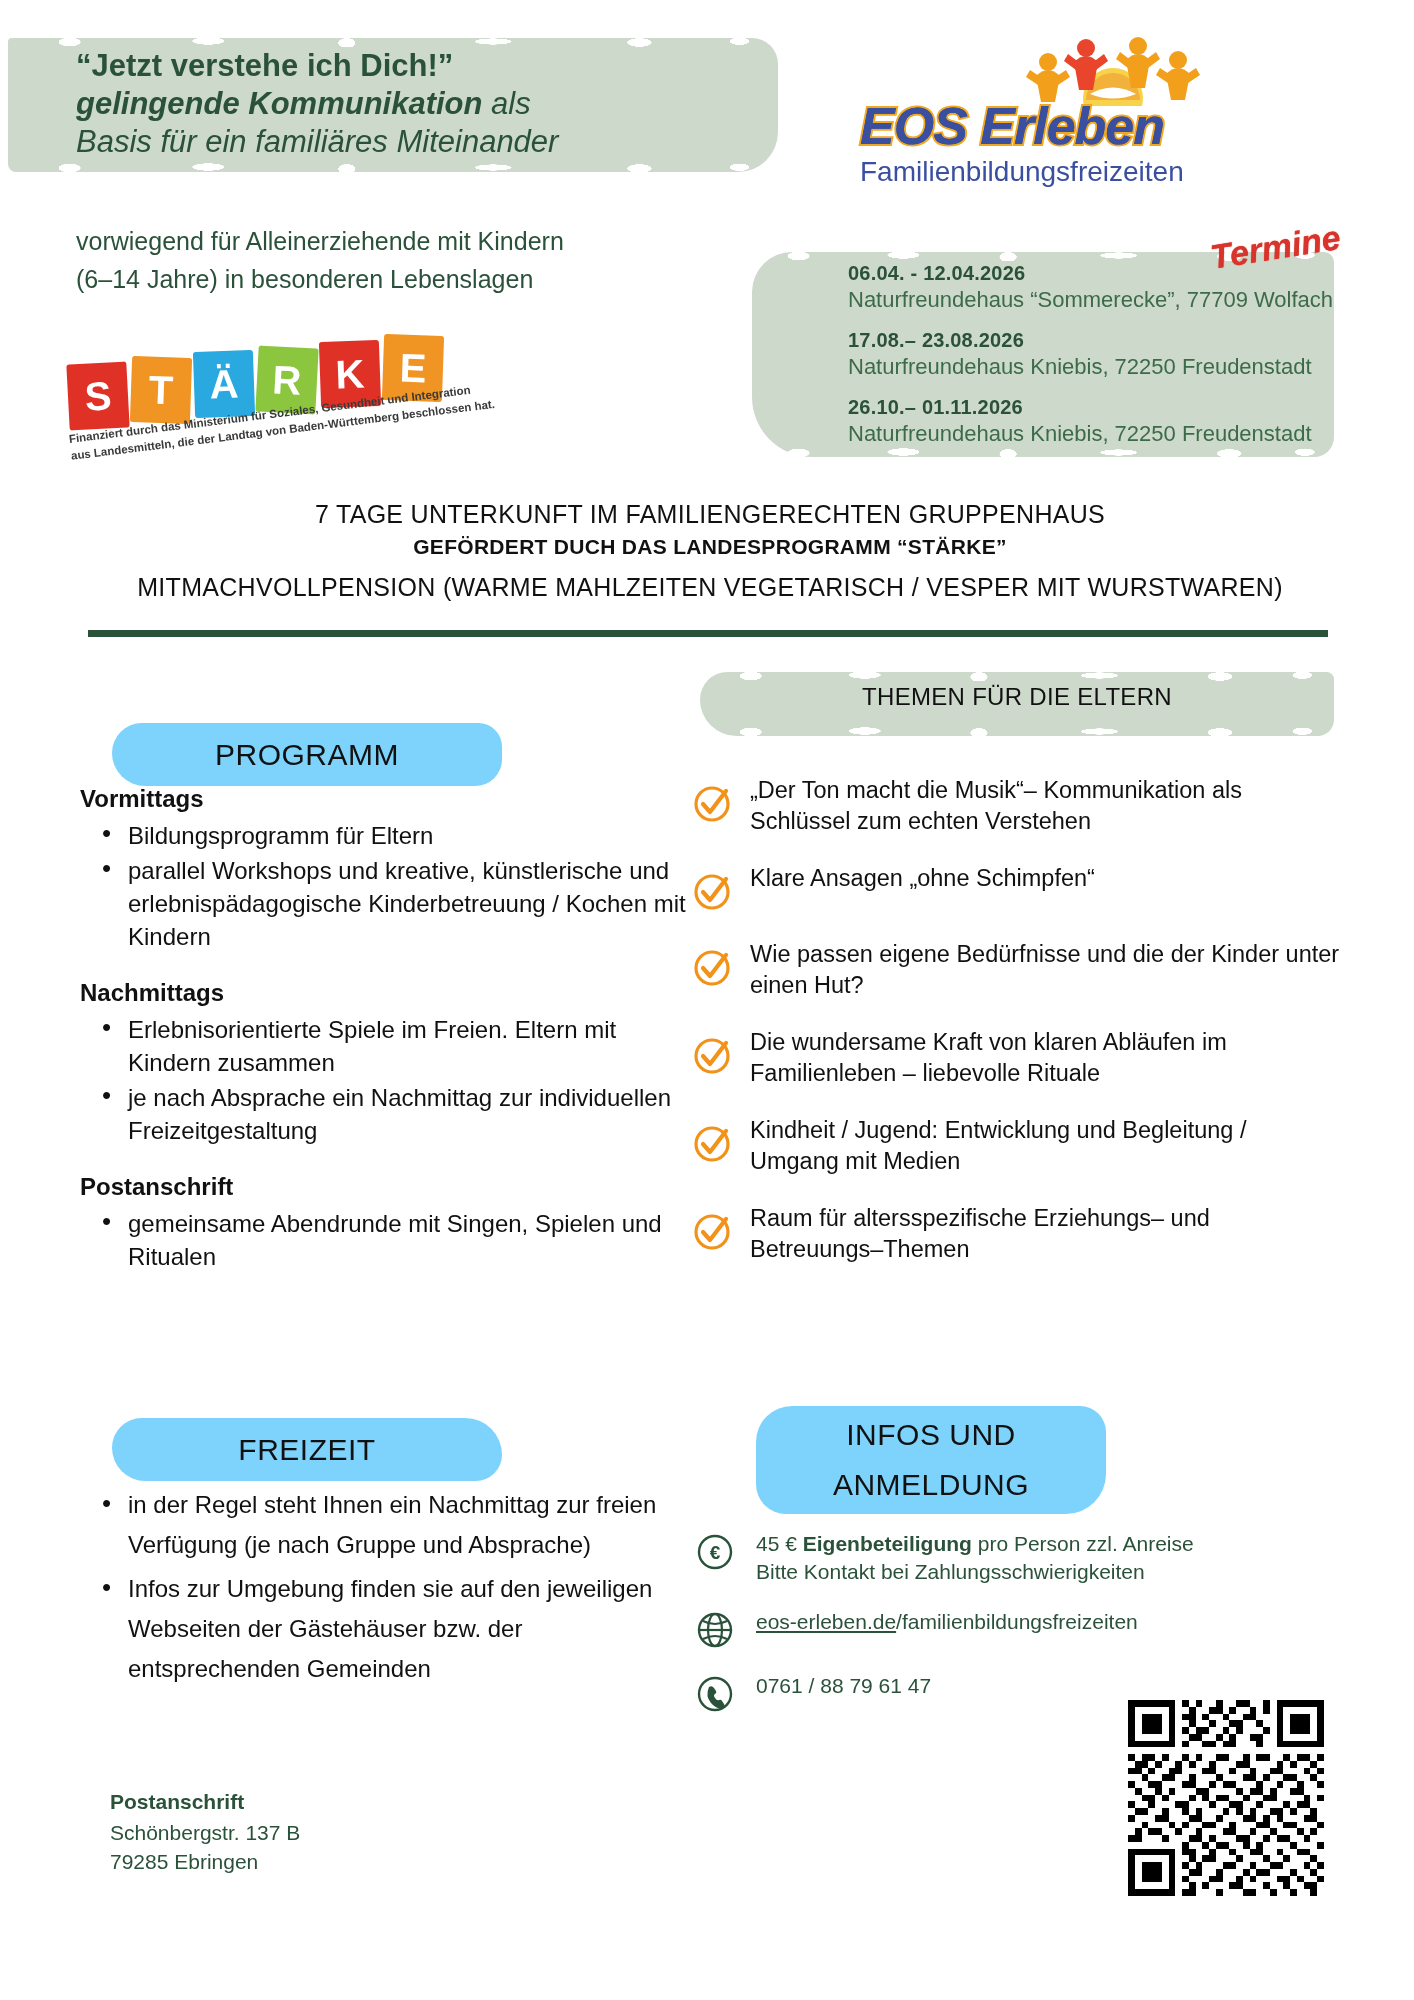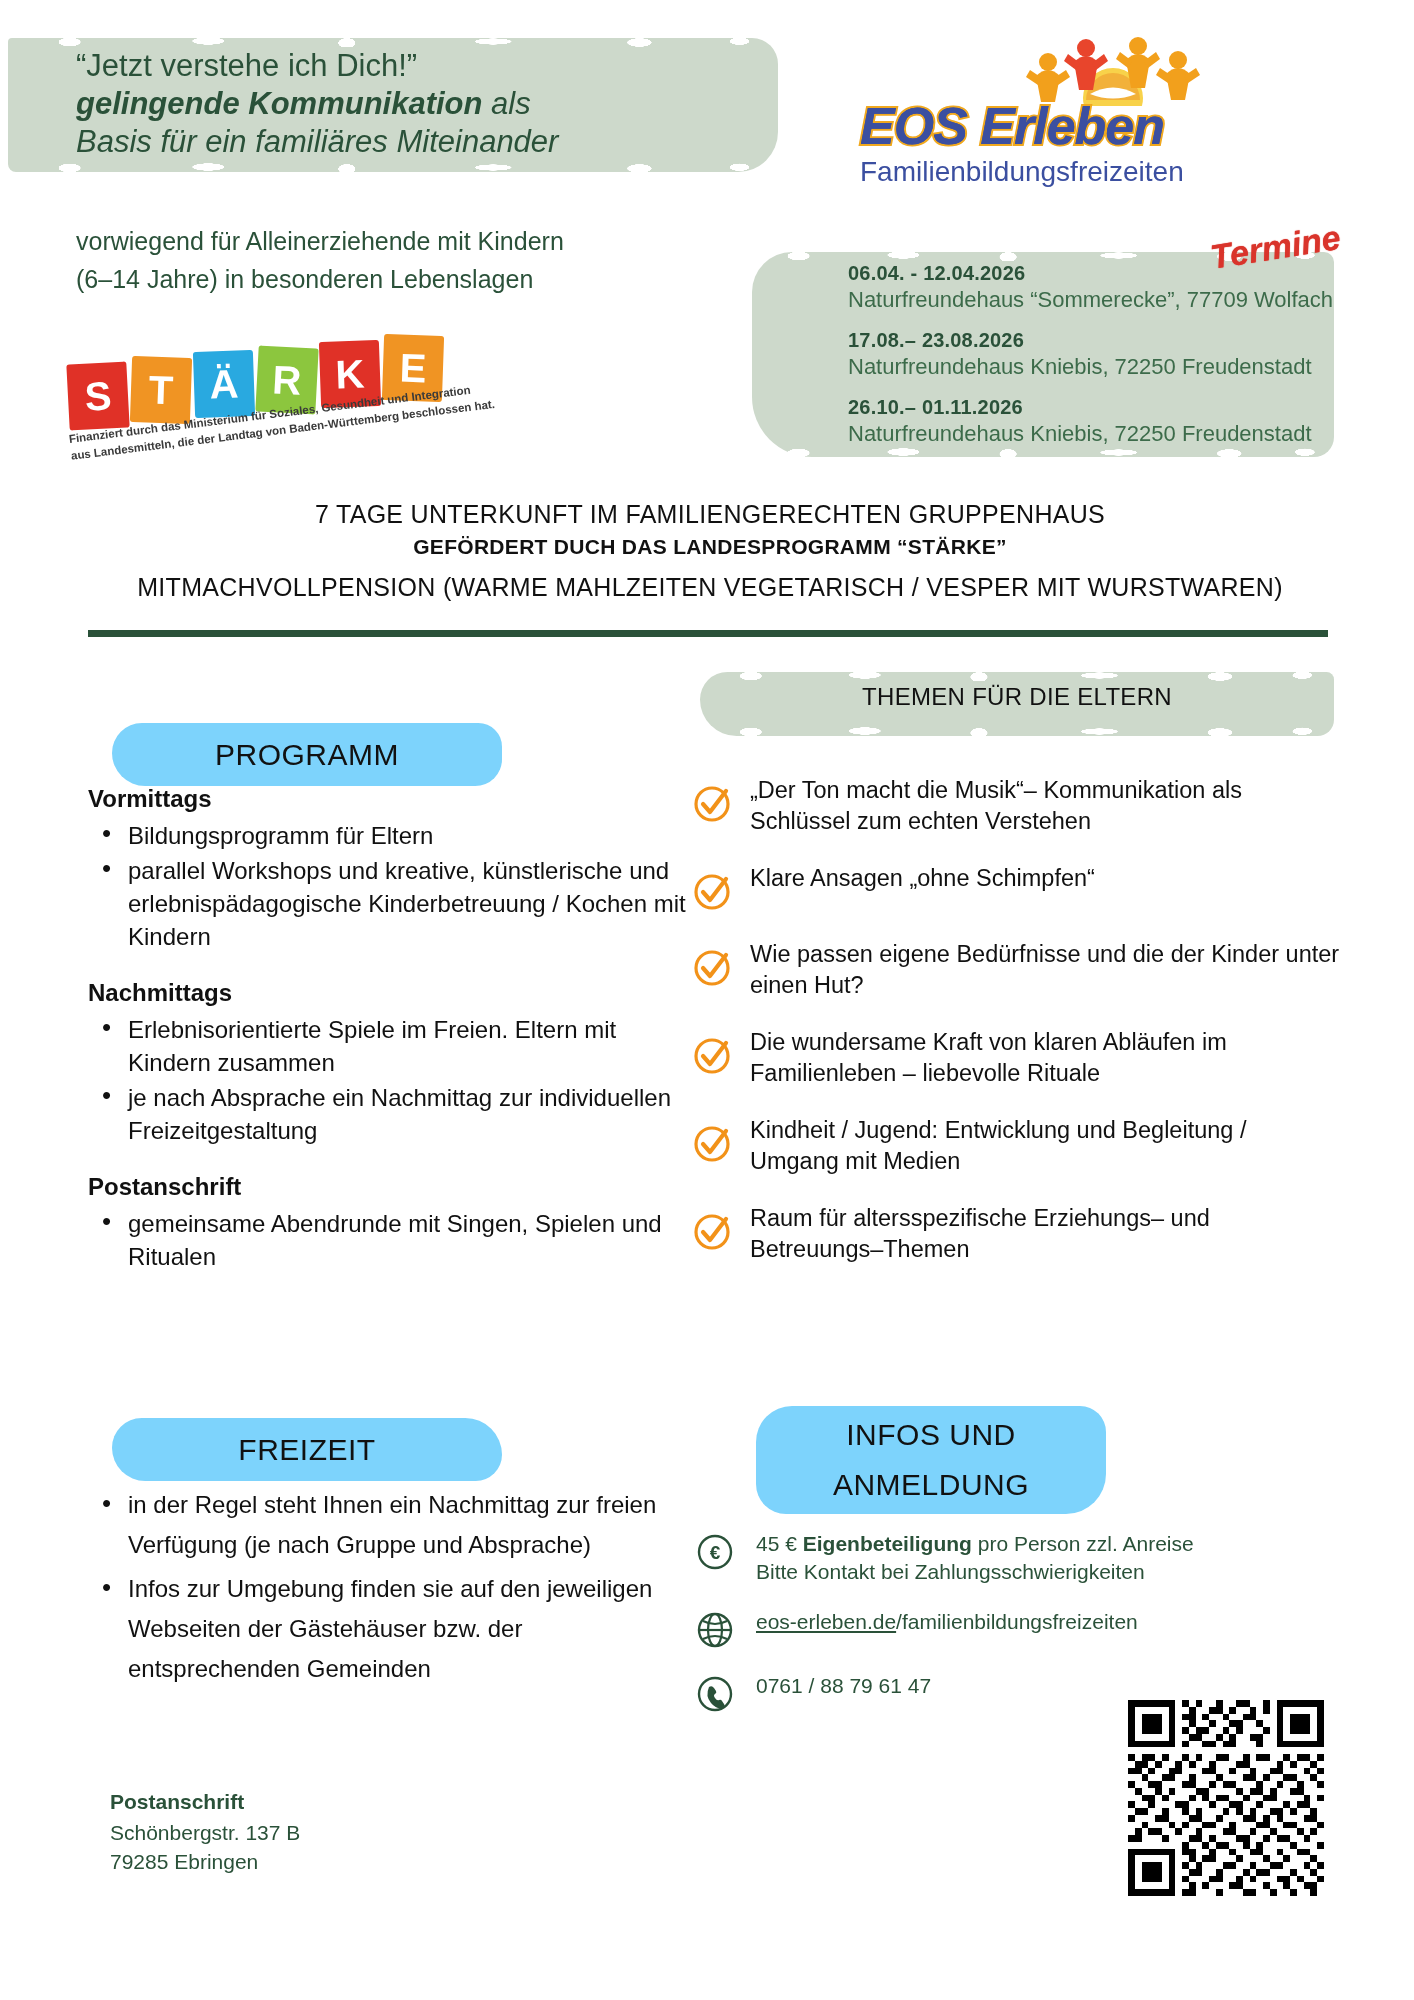--- a/index.html
+++ b/index.html
@@ -34,21 +34,21 @@
 
   
   #hero-band {
     left: 8px; top: 38px; width: 770px; height: 134px;
     border-radius: 4px 26px 40px 8px;
   }
   #hero-title {
     position: absolute; left: 76px; top: 47px; width: 690px;
     font-size: 31px; line-height: 38px; color: #2a5139;
   }
-  #hero-title .l1 { font-weight: normal; display: block; }
+  #hero-title .l1 { font-weight: bold; display: block; }
   #hero-title .l2 { display: block; }
   #hero-title .l2 b { font-style: italic; font-weight: bold; }
   #hero-title .l2 i { font-style: italic; font-weight: normal; }
   #hero-title .l3 { display: block; font-style: italic; }
 
   #hero-sub {
     position: absolute; left: 76px; top: 222px; width: 640px;
     font-size: 25px; line-height: 38px; color: #2a5139;
   }
 
@@ -118,21 +118,21 @@
   }
   #pill-programm { left: 112px; top: 695px; width: 390px; height: 63px;
     border-radius: 38px 30px 34px 42px; }
   #pill-freizeit { left: 112px; top: 1390px; width: 390px; height: 63px;
     border-radius: 34px 42px 30px 38px; }
   #pill-infos { left: 756px; top: 1378px; width: 350px; height: 108px;
     border-radius: 36px 26px 40px 30px; flex-direction: column; line-height: 50px; }
 
   
   #prog { position: absolute; left: 72px; top: 785px; width: 620px; }
-  .sec-h { font-size: 24px; font-weight: bold; color: #111; margin: 26px 16px 6px; }
+  .sec-h { font-size: 24px; font-weight: bold; color: #111; margin: 26px 8px 6px; }
   .sec-h.first { margin-top: 0; }
   ul.bul { list-style: none; margin: 0 0 0 24px; padding: 0; }
   ul.bul li {
     position: relative; font-size: 24px; line-height: 33px;
     color: #111; padding-left: 32px; margin-bottom: 2px;
   }
   ul.bul li::before {
     content: "•"; position: absolute; left: 6px; top: -2px; font-size: 26px;
   }
 

